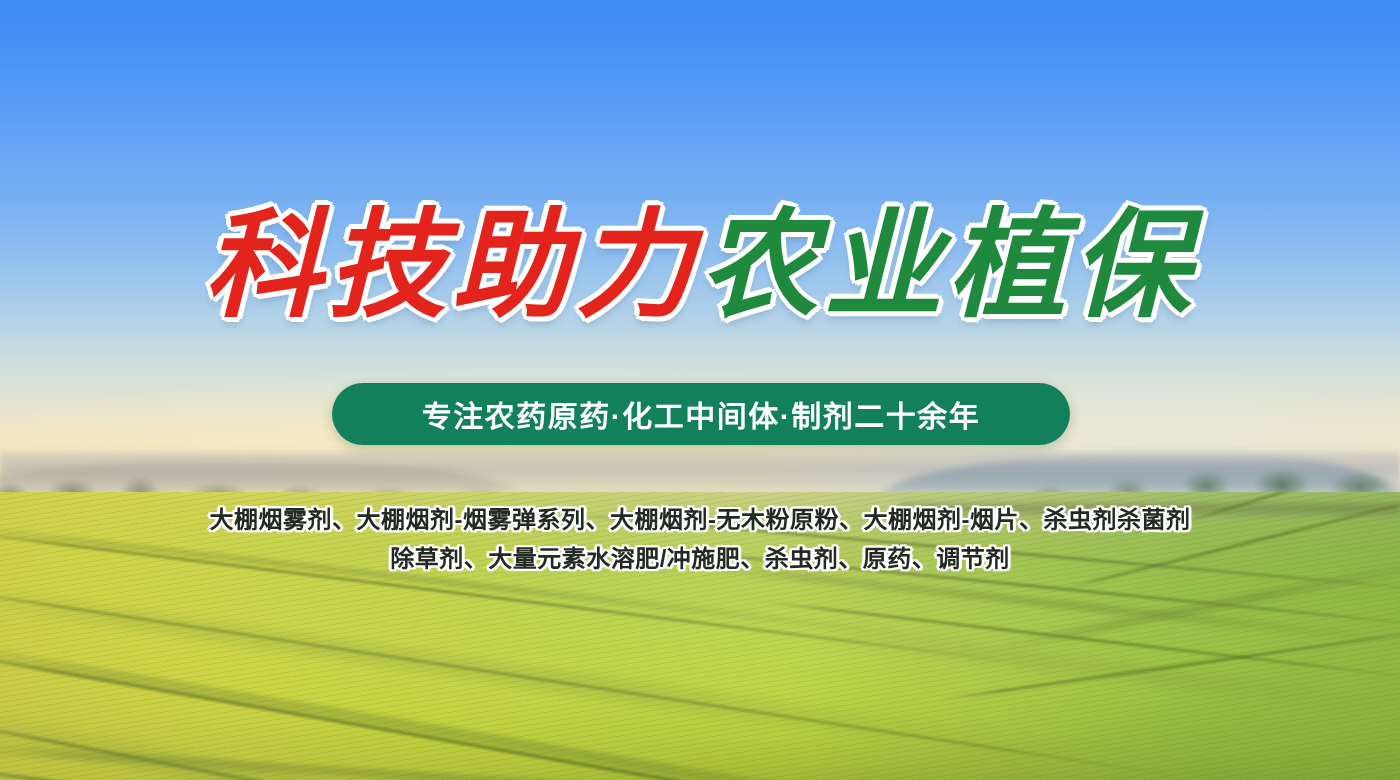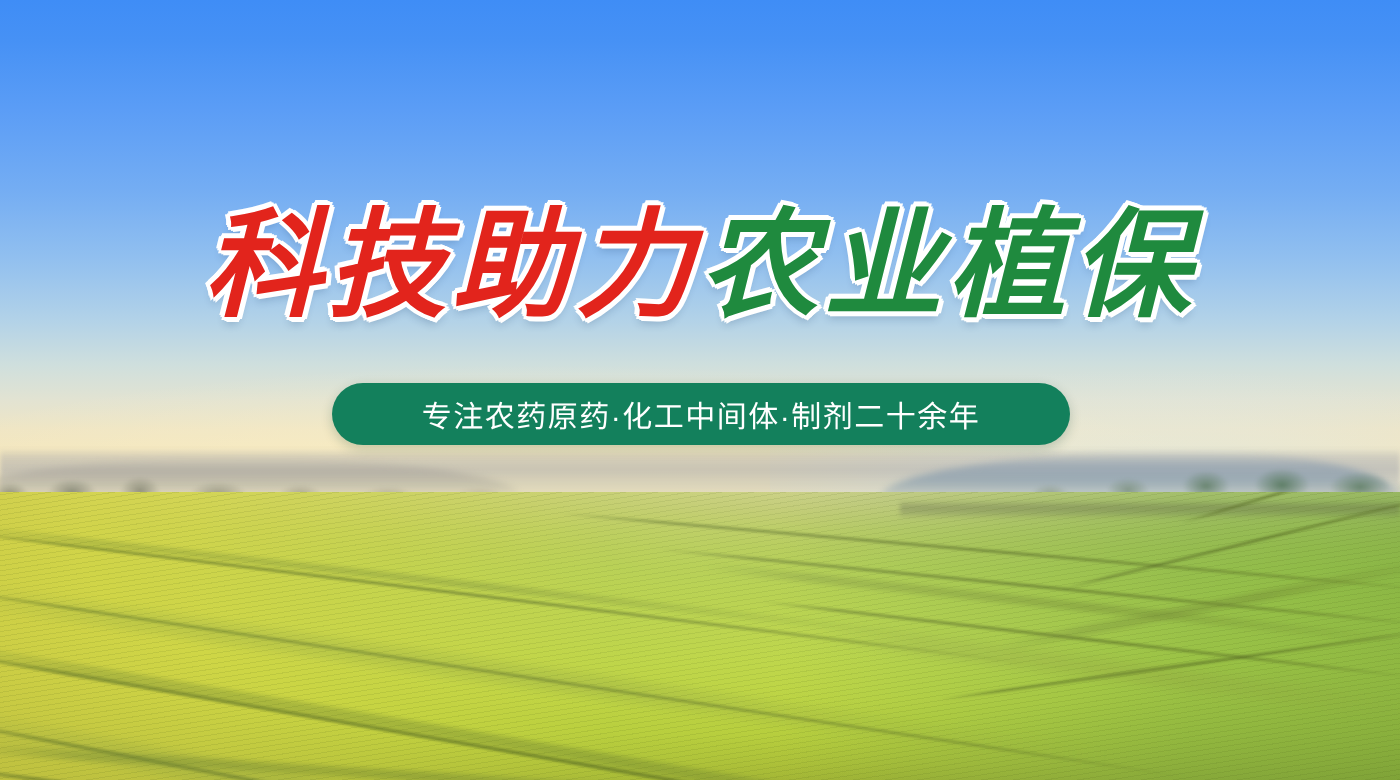--- a/index.html
+++ b/index.html
@@ -295,21 +295,21 @@
     background: #13805c;
     border-radius: 31px;
     box-shadow: 0 4px 12px rgba(10,60,45,0.22);
     display: flex;
     align-items: center;
     justify-content: center;
   }
   .subtitle-text {
     color: #ffffff;
     font-size: 30px;
-    font-weight: 400;
+    font-weight: 700;
     letter-spacing: 1.5px;
     white-space: nowrap;
     font-family: "Liberation Sans", "DejaVu Sans", sans-serif;
   }
 
   
   .products {
     position: absolute;
     left: 0; top: 500px;
     width: 1400px;
@@ -382,15 +382,17 @@
     <span class="title">
       <span class="seg red">科技助力</span><span class="seg green">农业植保</span>
     </span>
   </div>
 
   <div class="subtitle-pill">
     <span class="subtitle-text">专注农药原药·化工中间体·制剂二十余年</span>
   </div>
 
   <div class="products">
+    <div class="product-line">大棚烟雾剂、大棚烟剂-烟雾弹系列、大棚烟剂-无木粉原粉、大棚烟剂-烟片、杀虫剂杀菌剂</div>
+    <div class="product-line">除草剂、大量元素水溶肥/冲施肥、杀虫剂、原药、调节剂</div>
   </div>
 
 </div>
 
 </body></html>

